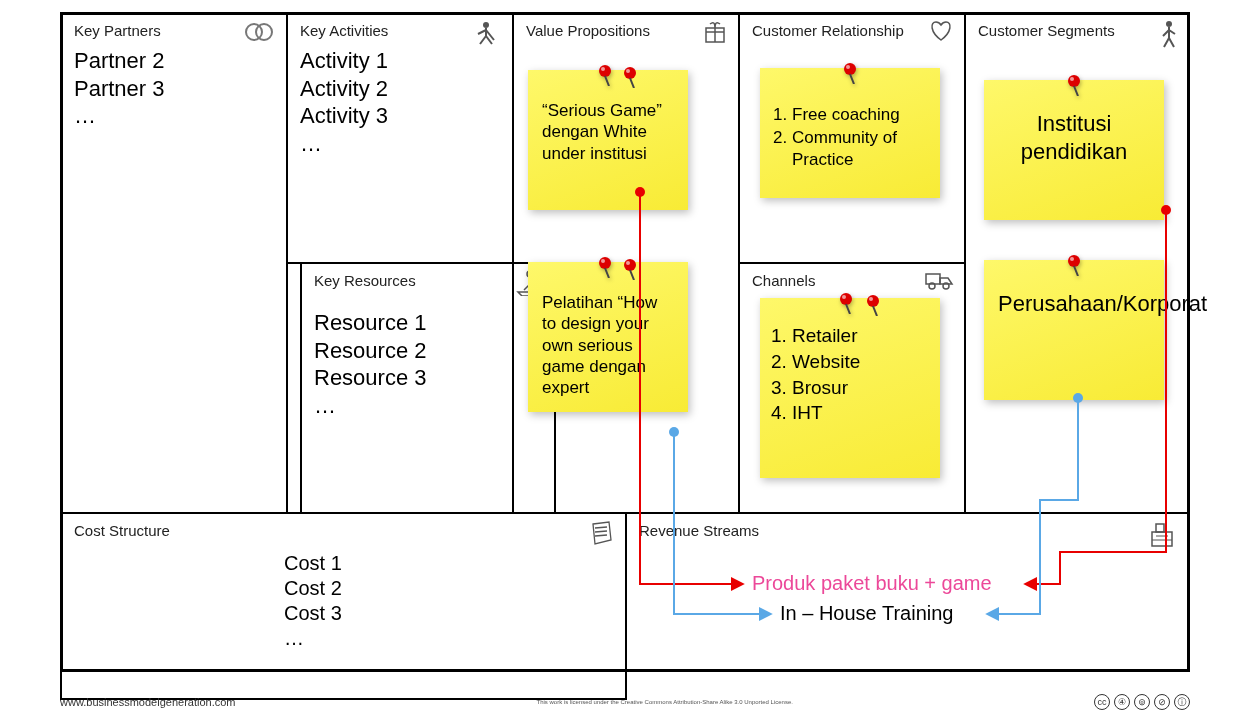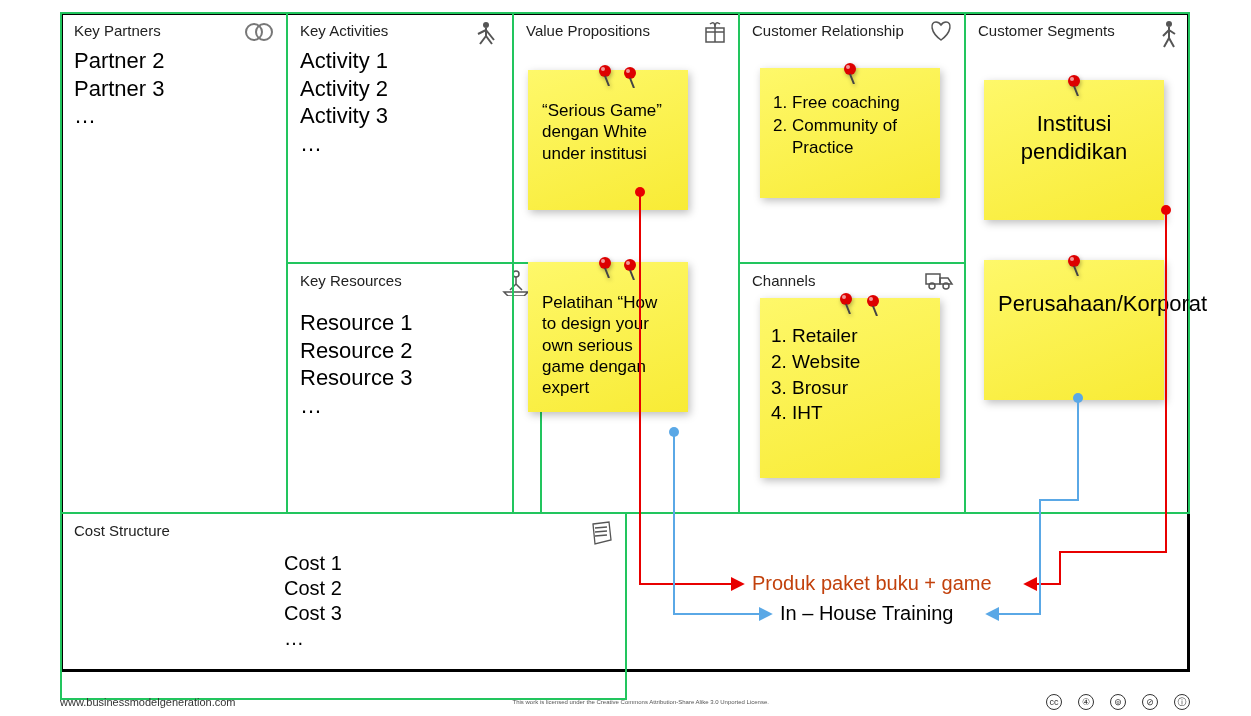--- a/index.html
+++ b/index.html
@@ -1,19 +1,19 @@
 <!DOCTYPE html>
 <html><head>
 <meta charset="utf-8">
 <style>
   * { box-sizing: border-box; margin: 0; padding: 0; }
   body { font-family: "Segoe UI", Arial, sans-serif; background: #fff; }
   .canvas-wrap { position: relative; width: 1251px; height: 716px; margin: 0 auto; }
   .canvas-frame { position: absolute; left: 60px; top: 12px; width: 1130px; height: 660px; border: 3px solid #000; }
-  .block { position: absolute; border: 2px solid #22c55e; padding: 8px 12px; }
+  .block { position: absolute; border: 2px solid #000000; padding: 8px 12px; }
   .block-title { font-size: 15px; font-weight: 400; color: #222; }
   .block-icon { position: absolute; top: 6px; right: 10px; font-size: 22px; color: #555; }
   .item-list { margin-top: 8px; font-size: 22px; line-height: 1.25; font-weight: 400; }
   .item-list span { display: block; }
   .sticky { position: absolute; width: 180px; min-height: 110px; padding: 30px 14px 14px 14px;
             background: linear-gradient(160deg,#fef86a 0%, #f8eb35 100%);
             box-shadow: 2px 3px 8px rgba(0,0,0,.25); font-size: 17px; line-height: 1.25; }
   .sticky.big-text { font-size: 22px; text-align: center; }
   .pin { position: absolute; top: -6px; left: 50%; transform: translateX(-50%); }
   .pin svg { filter: drop-shadow(1px 2px 2px rgba(0,0,0,.3)); }
@@ -23,21 +23,21 @@
   ol.sticky-list li { margin-bottom: 2px; }
   .revenue-label { position: absolute; font-size: 20px; }
   svg.overlay { position: absolute; left: 0; top: 0; width: 1251px; height: 716px; pointer-events: none; }
   .arrow-red { stroke:#e80000; stroke-width:2; fill:none; }
   .arrow-blue { stroke:#5aa8e6; stroke-width:2; fill:none; }
   .dot { stroke:none; }
   .dot.red { fill:#e80000; }
   .dot.blue { fill:#5aa8e6; }
   marker path { }
   .footer { position: absolute; left: 60px; bottom: 6px; width: 1130px; display:flex; justify-content:space-between; align-items:center; font-size:11px; color:#333; }
-  .cc-icons { display:flex; gap:16px;justify-content:flex-end; }
+  .cc-icons { display:flex; gap:4px;justify-content:flex-end; }
   .cc-icons span { border:1px solid #333; border-radius:50%; width:16px; height:16px; display:flex; align-items:center; justify-content:center; font-size:9px; }
 </style>
 </head>
 <body>
 
 <div class="canvas-wrap">
   <div class="canvas-frame"></div>
 
   <div class="block" style="left:60px; top:12px; width:228px; height:502px;">
     <div class="block-title">Key Partners</div>
@@ -63,21 +63,21 @@
         </svg>
     </div>
     <div class="item-list">
       <span>Activity 1</span>
       <span>Activity 2</span>
       <span>Activity 3</span>
       <span>…</span>
     </div>
   </div>
 
-  <div class="block" style="left:286px; top:262px; width:256px; height:252px;">
+  <div class="block" style="left:300px; top:262px; width:256px; height:252px;">
     <div class="block-title">Key Resources</div>
     <div class="block-icon">
       <svg width="28" height="26" viewBox="0 0 28 26">
           <circle cx="14" cy="4" r="3" fill="none" stroke="#555" stroke-width="1.5"></circle>
           <path d="M14 7 L14 14 M14 14 L8 20 M14 14 L20 20 M2 22 L26 22 L22 26 L6 26 Z" stroke="#555" stroke-width="1.5" fill="none"></path>
         </svg>
     </div>
     <div class="item-list" style="margin-top:20px;">
       <span>Resource 1</span>
       <span>Resource 2</span>
@@ -135,20 +135,30 @@
         </svg>
     </div>
     <div class="item-list" style="font-size:20px; margin-left:210px; margin-top:12px;">
       <span>Cost 1</span>
       <span>Cost 2</span>
       <span>Cost 3</span>
       <span>…</span>
     </div>
   </div>
 
+  <div class="block" style="left:625px; top:512px; width:565px; height:160px;">
+    <div class="block-title">Revenue Streams</div>
+    <div class="block-icon">
+      <svg width="32" height="30" viewBox="0 0 32 30">
+          <rect x="6" y="12" width="20" height="14" stroke="#555" stroke-width="1.5" fill="none"></rect>
+          <rect x="10" y="4" width="8" height="8" stroke="#555" stroke-width="1.5" fill="none"></rect>
+          <path d="M6 20 L26 20 M10 16 L22 16" stroke="#555" stroke-width="1"></path>
+        </svg>
+    </div>
+  </div>
 
   <div class="sticky" style="left:528px; top:70px; height:140px; width:160px;">
     <div class="pin double"><svg width="18" height="22">
           <circle cx="9" cy="7" r="6" fill="#d00"></circle>
           <circle cx="7" cy="5" r="2" fill="#fff" opacity=".6"></circle>
           <line x1="9" y1="12" x2="13" y2="22" stroke="#444" stroke-width="2"></line>
         </svg></div>
     <div class="pin2"><svg width="18" height="22">
           <circle cx="9" cy="7" r="6" fill="#d00"></circle>
           <circle cx="7" cy="5" r="2" fill="#fff" opacity=".6"></circle>
@@ -164,21 +174,21 @@
           <line x1="9" y1="12" x2="13" y2="22" stroke="#444" stroke-width="2"></line>
         </svg></div>
     <div class="pin2"><svg width="18" height="22">
           <circle cx="9" cy="7" r="6" fill="#d00"></circle>
           <circle cx="7" cy="5" r="2" fill="#fff" opacity=".6"></circle>
           <line x1="9" y1="12" x2="13" y2="22" stroke="#444" stroke-width="2"></line>
         </svg></div>
     <span>Pelatihan “How to design your own serious game dengan expert</span>
   </div>
 
-  <div class="sticky" style="left:760px; top:68px; height:130px; width:180px; padding-top:24px;">
+  <div class="sticky" style="left:760px; top:68px; height:130px; width:180px; padding-top:36px;">
     <div class="pin"><svg width="18" height="22">
           <circle cx="9" cy="7" r="6" fill="#d00"></circle>
           <circle cx="7" cy="5" r="2" fill="#fff" opacity=".6"></circle>
           <line x1="9" y1="12" x2="13" y2="22" stroke="#444" stroke-width="2"></line>
         </svg></div>
     <ol class="sticky-list" style="font-size:17px;">
       <li>Free coaching</li>
       <li>Community of Practice</li>
     </ol>
   </div>
@@ -213,21 +223,21 @@
 
   <div class="sticky big-text" style="left:984px; top:260px; height:140px; width:180px;">
     <div class="pin"><svg width="18" height="22">
           <circle cx="9" cy="7" r="6" fill="#d00"></circle>
           <circle cx="7" cy="5" r="2" fill="#fff" opacity=".6"></circle>
           <line x1="9" y1="12" x2="13" y2="22" stroke="#444" stroke-width="2"></line>
         </svg></div>
     <span>Perusahaan/Korporat</span>
   </div>
 
-  <div class="revenue-label" style="left:752px; top:572px; color:#c2410c;">Produk paket buku + game</div>
+  <div class="revenue-label" style="left:752px; top:572px; color:#ec4899;">Produk paket buku + game</div>
   <div class="revenue-label" style="left:780px; top:602px; color:#000;">In – House Training</div>
 
   <svg class="overlay">
     <defs>
       <marker id="ar-red" viewBox="0 0 10 10" refX="8" refY="5" markerWidth="7" markerHeight="7" orient="auto-start-reverse">
         <path d="M0 0 L10 5 L0 10 Z" fill="#e80000"></path>
       </marker>
       <marker id="ar-blue" viewBox="0 0 10 10" refX="8" refY="5" markerWidth="7" markerHeight="7" orient="auto-start-reverse">
         <path d="M0 0 L10 5 L0 10 Z" fill="#5aa8e6"></path>
       </marker>

